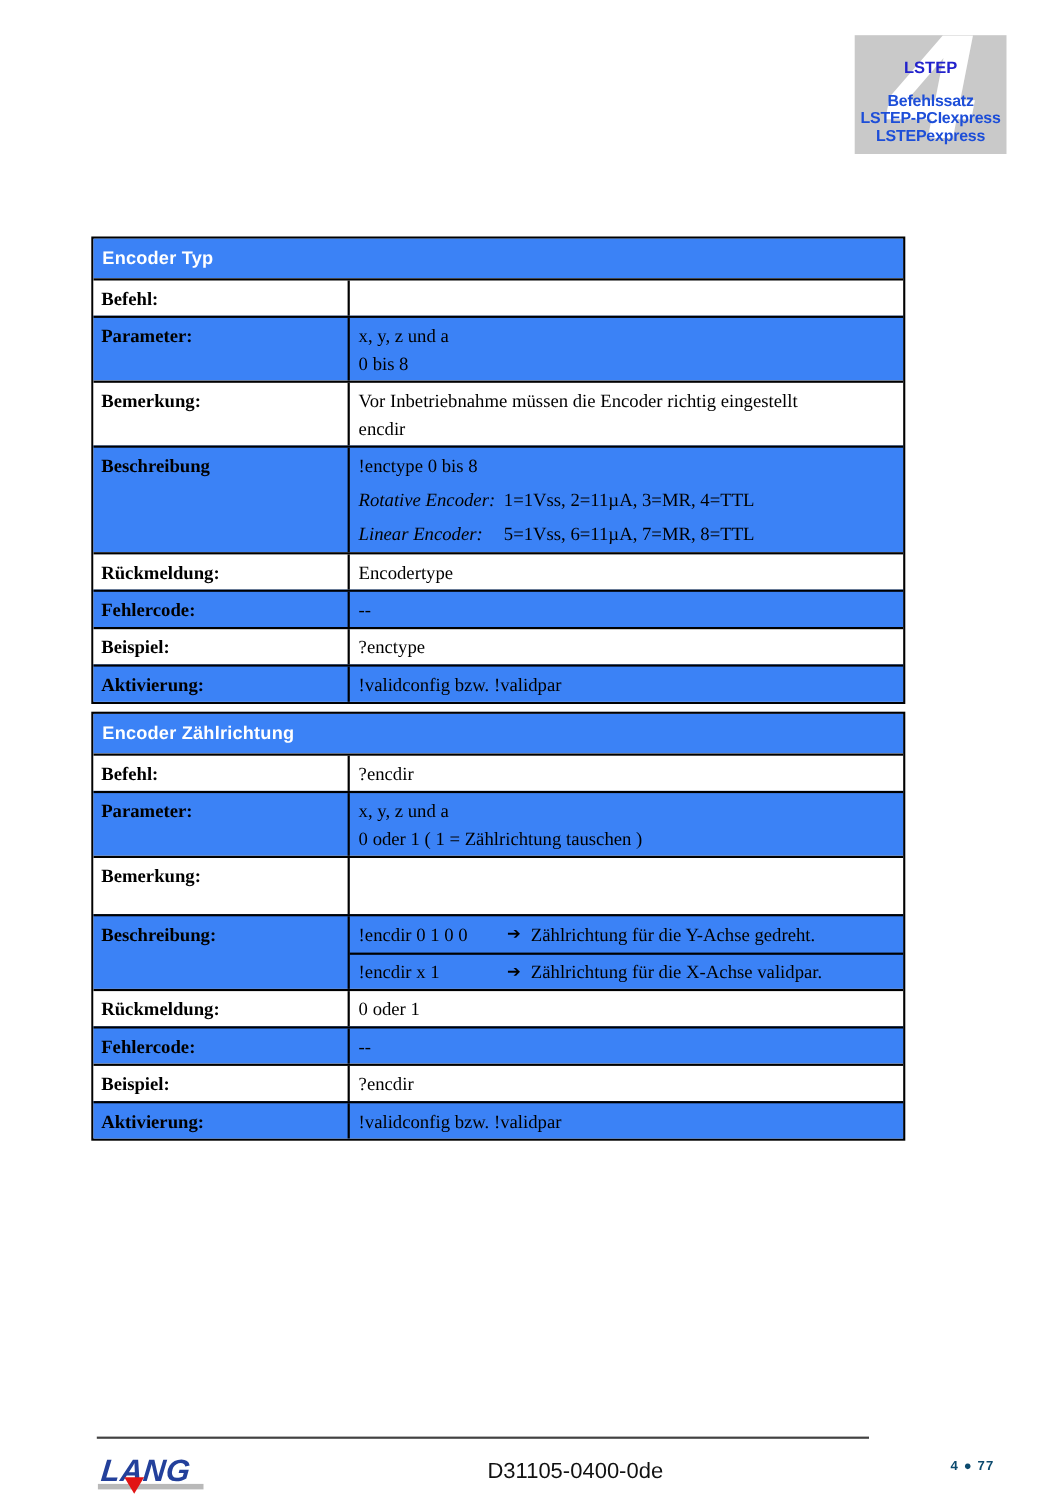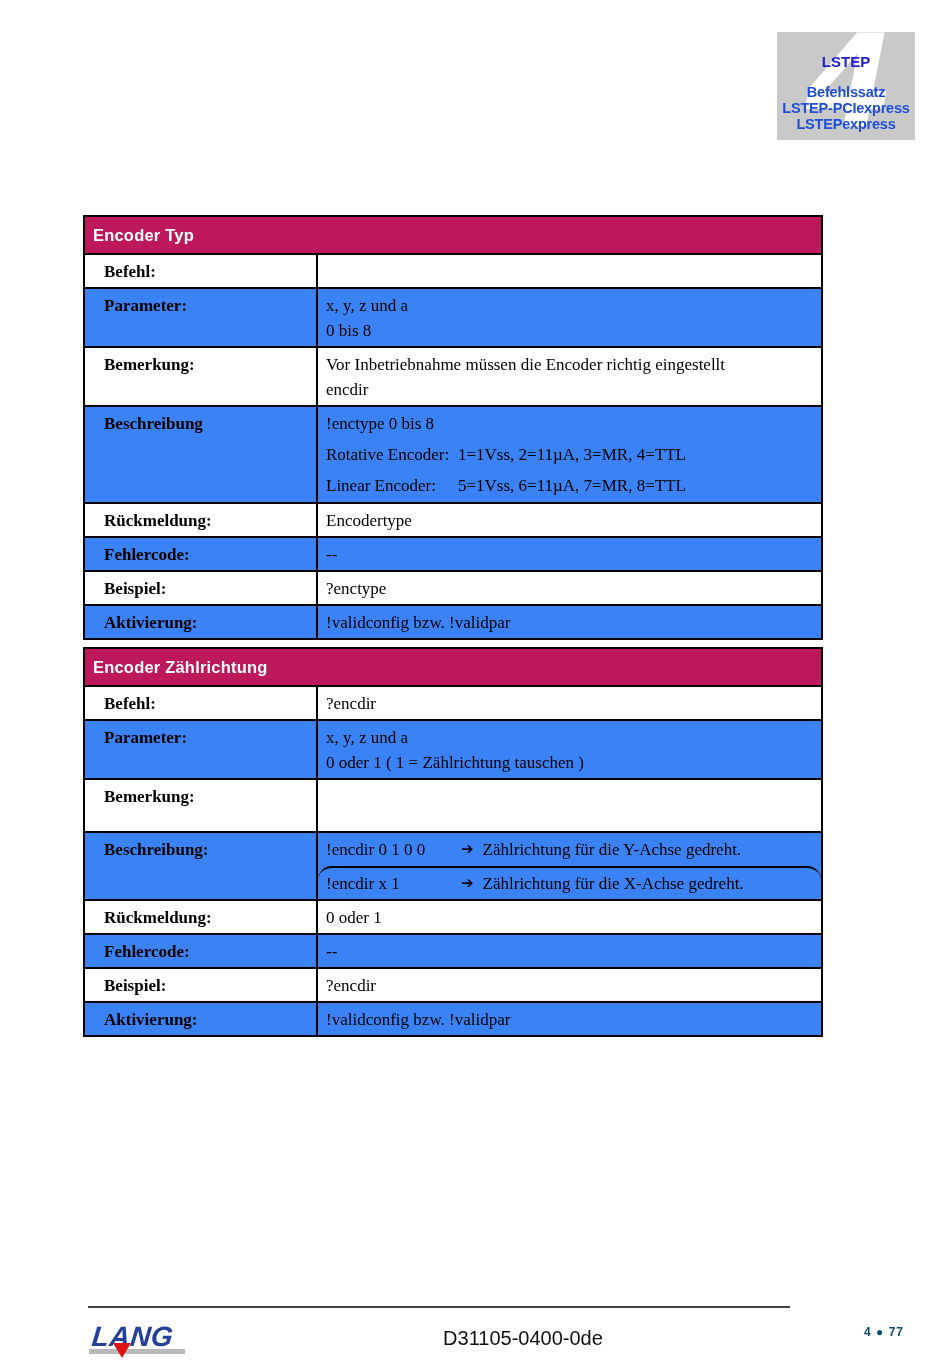--- a/index.html
+++ b/index.html
@@ -46,34 +46,34 @@
   
   .cmd-table {
     position:absolute; left:83px; width:740px;
     border:2px solid #000;
     font-size:17px; line-height:25px;
   }
   .t1 { top:215px; }
   .t2 { top:647px; }
   .tbl-header {
     min-height:36px;
-    background:#be185d;
+    background:#3b82f6;
     color:#fff;
     display:flex; align-items:center;
     padding-left:8px;
     font-family:"Liberation Sans", sans-serif;
     font-weight:bold; font-size:16.5px;
     letter-spacing:0.2px;
   }
   .row { display:flex; border-top:2px solid #000; background:#fff; }
   .row.gray { background:#3b82f6; }
   .label-cell {
     width:233px; flex:none;
     border-right:2px solid #000;
-    padding:4px 6px 3px 19px;
+    padding:4px 6px 3px 7px;
     font-weight:bold;
   }
   .value-cell { flex:1; padding:4px 8px 3px 8px; }
 
   
   .t1 .r-befehl   { min-height:34px; }
   .t1 .r-param    { min-height:52px; }
   .t1 .r-bemerk   { min-height:53px; }
   .t1 .r-beschr   { min-height:97px; }
   .t1 .r-rueck    { min-height:32px; }
@@ -85,27 +85,27 @@
   .t2 .r-param    { min-height:53px; }
   .t2 .r-bemerk   { min-height:53px; }
   .t2 .r-rueck    { min-height:32px; }
   .t2 .r-fehler   { min-height:31px; }
   .t2 .r-beispiel { min-height:31px; }
   .t2 .r-aktiv    { min-height:32px; }
 
   
   .b1-line { margin-bottom:6px; }
   .b1-pair { display:flex; }
-  .tab-name { width:132px; flex:none; }
+  .tab-name { width:132px; flex:none;font-style:italic; }
 
   
   .desc-values { flex:1; display:flex; flex-direction:column; padding:0; }
   .t2-sub {
     display:flex; align-items:center;
-    min-height:33px; padding-left:8px;border-radius:14px;
+    min-height:33px; padding-left:8px;
   }
   .t2-sub + .t2-sub { border-top:2px solid #000; }
   .cmd { width:135px; flex:none; }
   .arrow-icon {
     font-family:"DejaVu Sans", sans-serif;
     font-size:15px; margin-right:9px; color:#000;
   }
 
   
   .footer-rule {
@@ -245,21 +245,21 @@
       <div class="label-cell">Beschreibung:</div>
       <div class="desc-values">
         <div class="t2-sub">
           <span class="cmd">!encdir 0 1 0 0</span>
           <span class="arrow-icon">➔</span>
           <span>Zählrichtung für die Y-Achse gedreht.</span>
         </div>
         <div class="t2-sub">
           <span class="cmd">!encdir x 1</span>
           <span class="arrow-icon">➔</span>
-          <span>Zählrichtung für die X-Achse gedreht.</span>
+          <span>Zählrichtung für die X-Achse validpar.</span>
         </div>
       </div>
     </div>
 
     <div class="row r-rueck">
       <div class="label-cell">Rückmeldung:</div>
       <div class="value-cell">0 oder 1</div>
     </div>
 
     <div class="row gray r-fehler">

